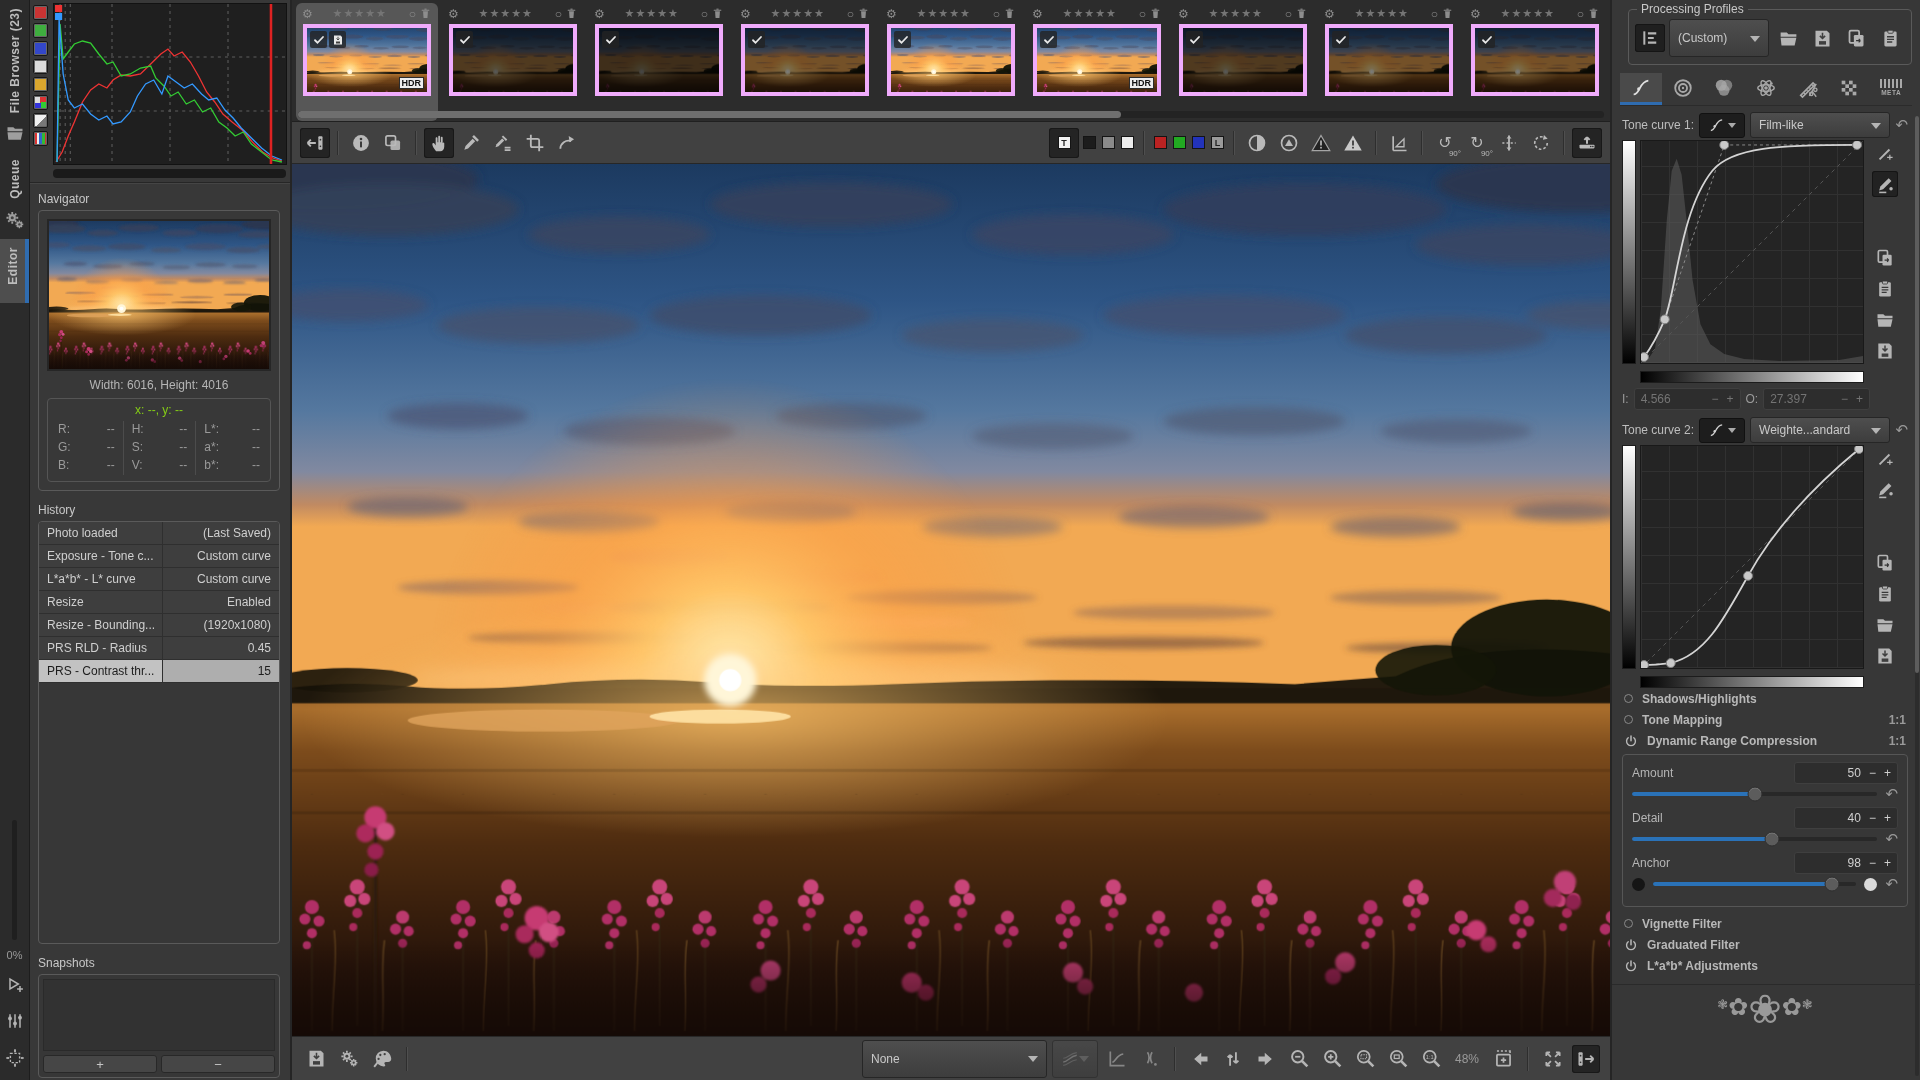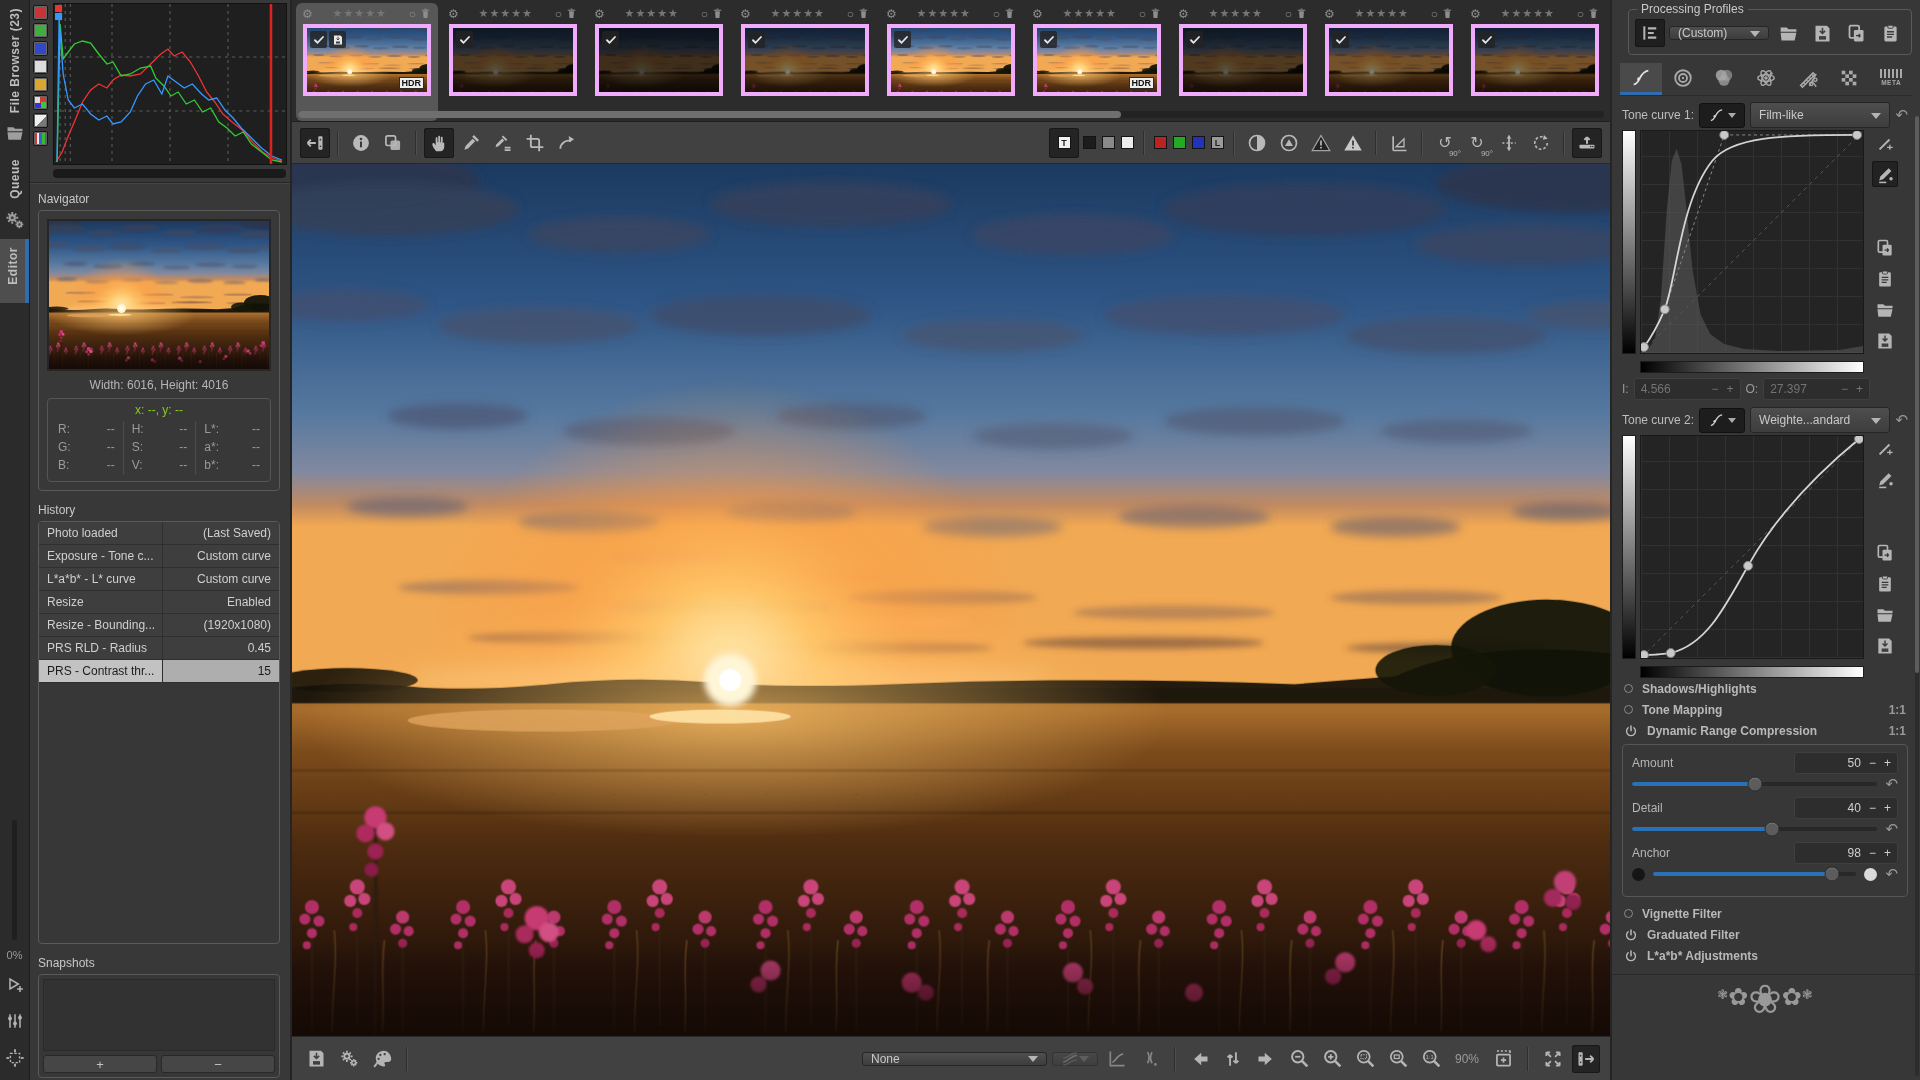--- a/index.html
+++ b/index.html
@@ -92,21 +92,21 @@
 
   .canvas-wrap { flex:1; position:relative; background:#111; overflow:hidden; }
   .canvas-wrap svg.main { position:absolute; inset:0; width:100%; height:100%; }
 
   .statusbar { height:44px; background:#414141; border-top:1px solid #282828; display:flex; align-items:center; padding:0 10px; gap:5px; }
   .sbtn { width:28px; height:28px; display:flex; align-items:center; justify-content:center; color:#b5b5b5; border-radius:3px; flex:none; }
   .sbtn.pressed { background:#242424; box-shadow:inset 0 0 0 1px #181818; }
   .ready-wrap { width:440px; display:flex; flex-direction:column; align-items:center; gap:2px; }
   .ready-label { color:#bdbdbd; }
   .progress { width:100%; height:7px; background:#4f4f4f; border-radius:4px; box-shadow:inset 0 1px 2px #00000055; }
-  .combo { height:14px; background:linear-gradient(#4e4e4e,#3d3d3d); border:1px solid #262626; border-radius:3px; display:flex; align-items:center; padding:0 8px; color:#c9c9c9; }
+  .combo { height:38px; background:linear-gradient(#4e4e4e,#3d3d3d); border:1px solid #262626; border-radius:3px; display:flex; align-items:center; padding:0 8px; color:#c9c9c9; }
   .combo::after { content:""; margin-left:auto; border:5px solid transparent; border-top:6px solid #b5b5b5; transform:translateY(3px); }
   .combo.small::after { border-top-color:#777; }
   .combo .clabel { padding-right:14px; }
   .zoom-val { color:#9a9a9a; width:34px; text-align:center; flex:none; }
 
   
   .rightpanel { width:310px; background:#373737; border-left:2px solid #252525; display:flex; flex-direction:column; position:relative; }
   .rp-scrollbar { position:absolute; right:1px; top:116px; bottom:4px; width:4px; background:#2c2c2c; border-radius:2px; }
   .rp-scrollthumb { width:4px; height:58%; background:#5d5d5d; border-radius:2px; }
   .pp-frame { margin:9px 8px 2px 16px; border:1px solid #5a5a5a; border-radius:4px; padding:9px 6px 7px; position:relative; }
@@ -1188,21 +1188,21 @@
       <span class="sbtn">
           <svg class="ic" width="21" height="21">
             <use href="#s-zoomcrop"></use>
           </svg>
         </span>
       <span class="sbtn">
           <svg class="ic" width="21" height="21">
             <use href="#s-zoom11"></use>
           </svg>
         </span>
-      <span class="zoom-val">90%</span>
+      <span class="zoom-val">48%</span>
       <span class="sbtn">
           <svg class="ic" width="21" height="21">
             <use href="#s-detailwin"></use>
           </svg>
         </span>
       <span class="tsep"></span>
       <span class="sbtn">
           <svg class="ic" width="20" height="20">
             <use href="#s-expand"></use>
           </svg>

